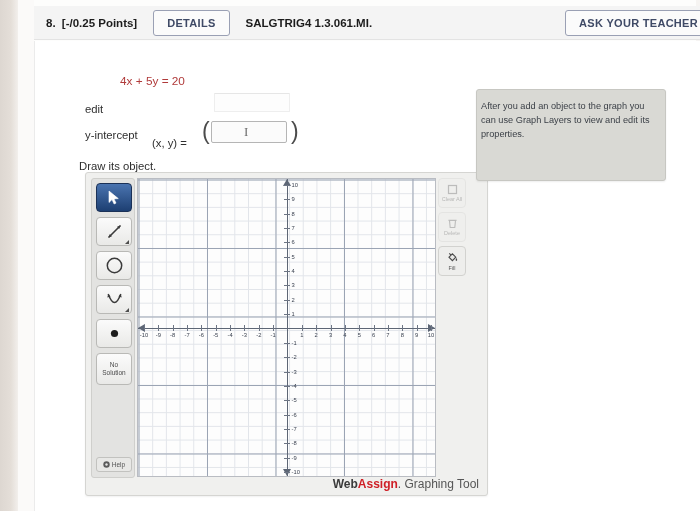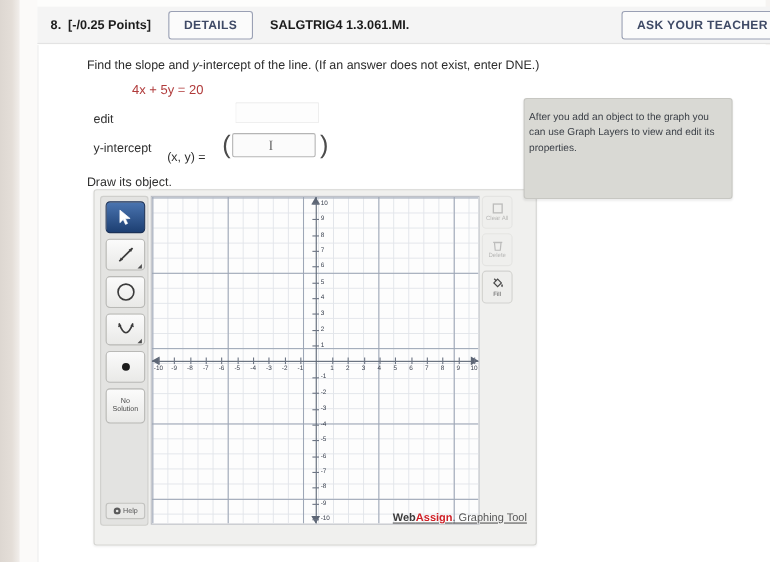--- a/index.html
+++ b/index.html
@@ -298,25 +298,24 @@
     display: flex; flex-direction: column;
     align-items: center; justify-content: center;
     gap: 1px;
     cursor: pointer;
   }
   .rtool.disabled { opacity: .38; }
   .rtool .rlbl { font-size: 5.5px; color: #5a5a5a; }
 
   #wa-brand {
     position: absolute;
-    right: 8px; bottom: 18px;
-    font-size: 10px;
+    right: 8px; bottom: 4px;
+    font-size: 12px;
     color: #565656;
     white-space: nowrap;
-    text-decoration: underline;
   }
   #wa-brand .wa-red { color: #cf2027; font-weight: bold; }
   #wa-brand .wa-bold { font-weight: bold; color: #3b3b3b; }
 
   
   #layers {
     position: absolute;
     left: 441px; top: 48px;
     width: 190px; height: 92px;
     background: #d9d9d4;
@@ -360,23 +359,20 @@
     <span class="points">[-/0.25 Points]</span>
     <button class="hdr-btn" id="details-btn">DETAILS</button>
     <span class="qcode">SALGTRIG4 1.3.061.MI.</span>
     <div id="hdr-right">
       <button class="hdr-btn" id="ask-teacher-btn">ASK YOUR TEACHER</button>
     </div>
   </div>
 
   <div id="body-panel">
 
-    <div id="qtext">
-      <span>Find the slope and </span><span class="ital">y</span><span>-intercept of the line. (If an answer does not exist, enter DNE.)</span>
-    </div>
 
     <div id="equation">4x + 5y = 20</div>
 
     <div id="slope-label">edit</div>
     <div id="slope-input" title=""></div>
 
     <div id="yint-label">y-intercept</div>
     <div id="xy-label">(x, y) =</div>
     <div id="paren-l">(</div>
     <div id="yint-input" title=""></div>

